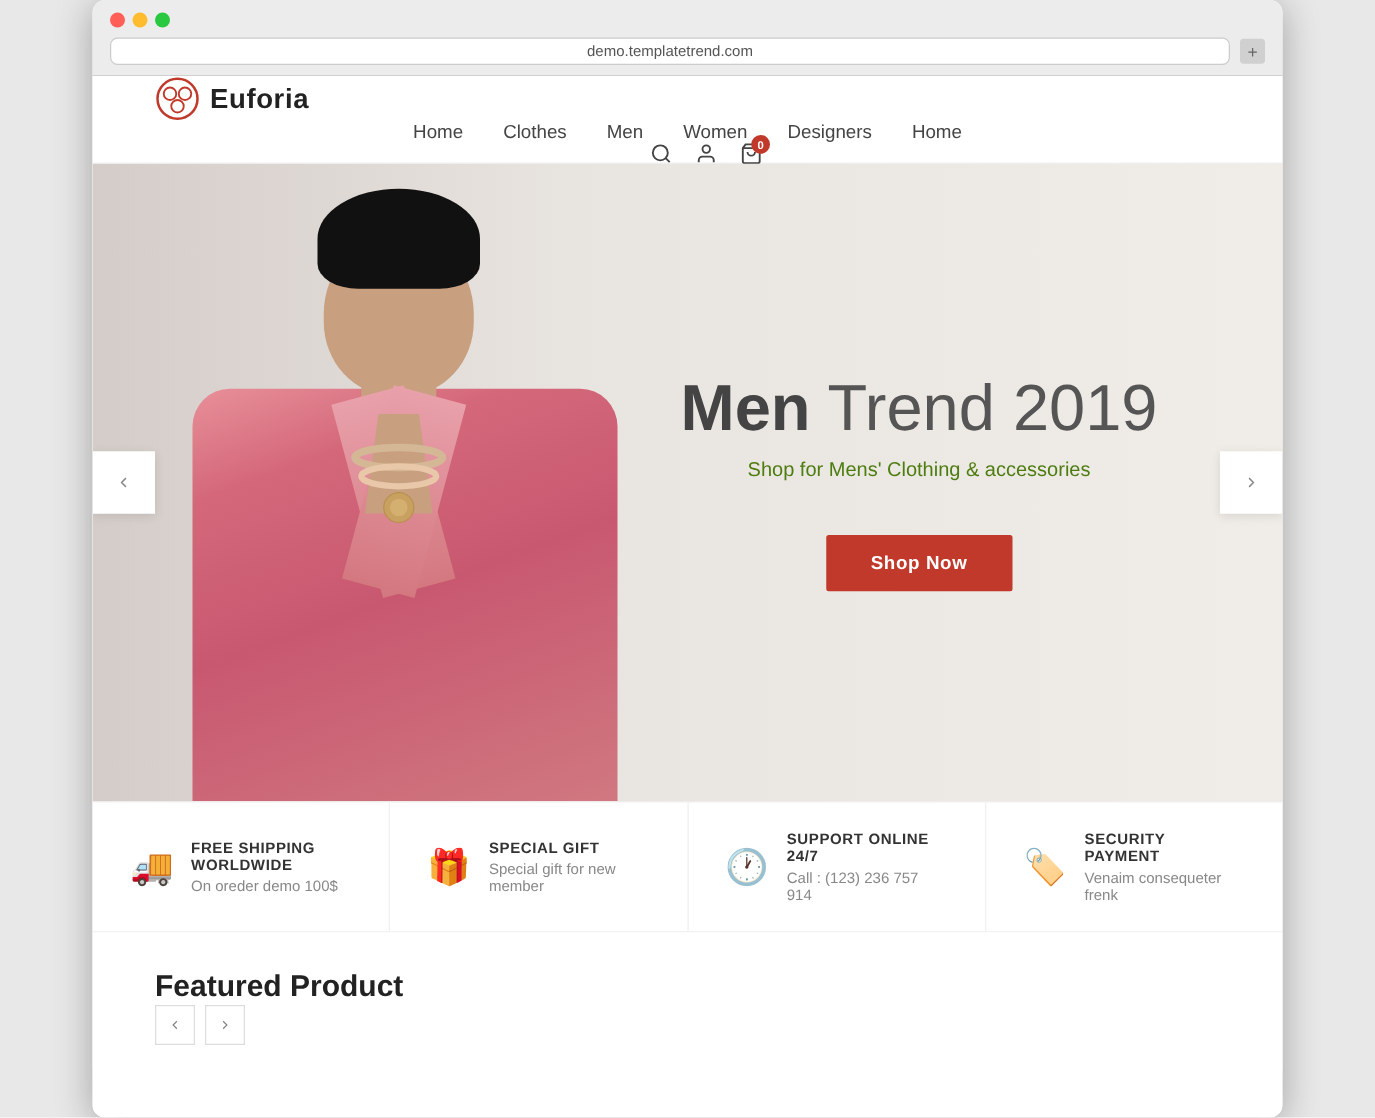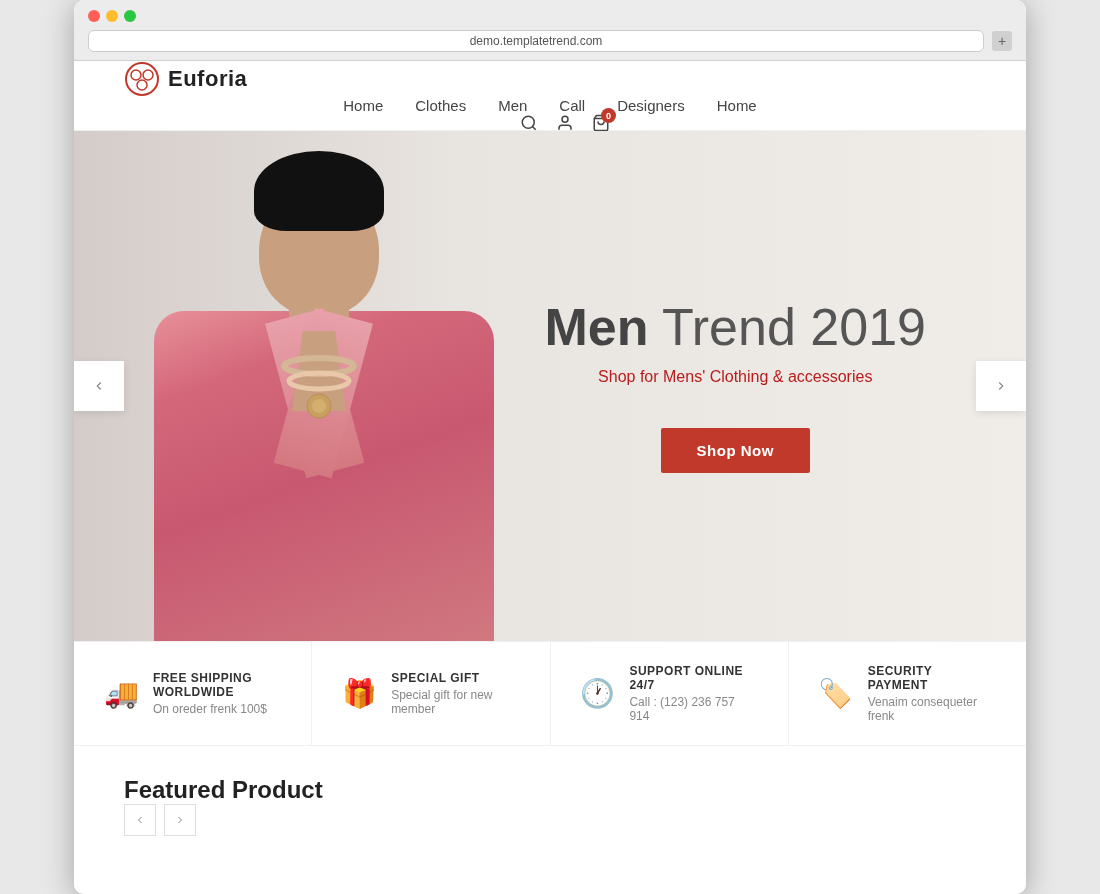--- a/index.html
+++ b/index.html
@@ -164,21 +164,21 @@
       color: #555;
       margin-bottom: 12px;
       line-height: 1.1;
     }
     .hero-title strong {
       font-weight: 800;
       color: #444;
     }
     .hero-subtitle {
       font-size: 16px;
-      color: #b91c1c;
+      color: #4d7c0f;
       margin-bottom: 42px;
     }
     .shop-now-btn {
       background: #c0392b;
       color: #fff;
       border: none;
       padding: 14px 36px;
       font-size: 15px;
       font-weight: 600;
       cursor: pointer;
@@ -296,21 +296,21 @@
           <circle cx="24" cy="14" r="5" stroke="#c0392b" stroke-width="1.5" fill="none"></circle>
           <circle cx="18" cy="24" r="5" stroke="#c0392b" stroke-width="1.5" fill="none"></circle>
         </svg>
         <span class="logo-text">Euforia</span>
       </a>
 
       <nav class="nav">
         <a class="nav-item" href="#">Home</a>
         <a class="nav-item" href="#">Clothes</a>
         <a class="nav-item" href="#">Men</a>
-        <a class="nav-item" href="#">Call</a>
+        <a class="nav-item" href="#">Women</a>
         <a class="nav-item" href="#">Designers</a>
         <a class="nav-item" href="#">Home</a>
       </nav>
 
       <div class="header-icons">
         <div class="header-icon">
           <svg width="18" height="18" viewBox="0 0 24 24" fill="none" stroke="currentColor" stroke-width="2">
             <circle cx="11" cy="11" r="8"></circle>
               <path d="m21 21-4.35-4.35"></path>
           </svg>
@@ -380,21 +380,21 @@
           <polyline points="9 18 15 12 9 6"></polyline>
         </svg>
       </div>
     </div>
 
     <div class="features-bar">
       <div class="feature-item">
         <span class="feature-icon">🚚</span>
         <div class="feature-text">
           <div class="feature-title">FREE SHIPPING WORLDWIDE</div>
-          <div class="feature-desc">On oreder frenk 100$</div>
+          <div class="feature-desc">On oreder demo 100$</div>
         </div>
       </div>
       <div class="feature-item">
         <span class="feature-icon">🎁</span>
         <div class="feature-text">
           <div class="feature-title">SPECIAL GIFT</div>
           <div class="feature-desc">Special gift for new member</div>
         </div>
       </div>
       <div class="feature-item">

